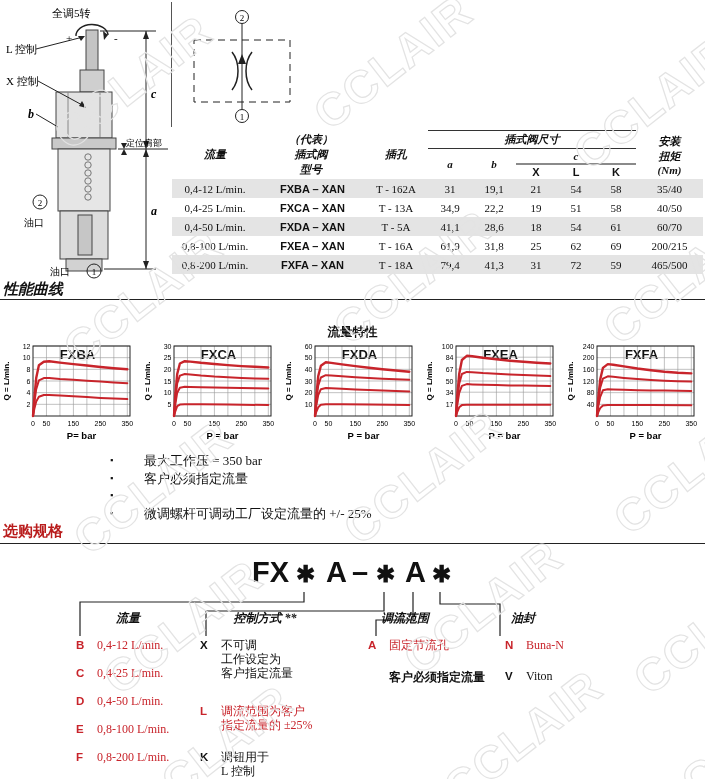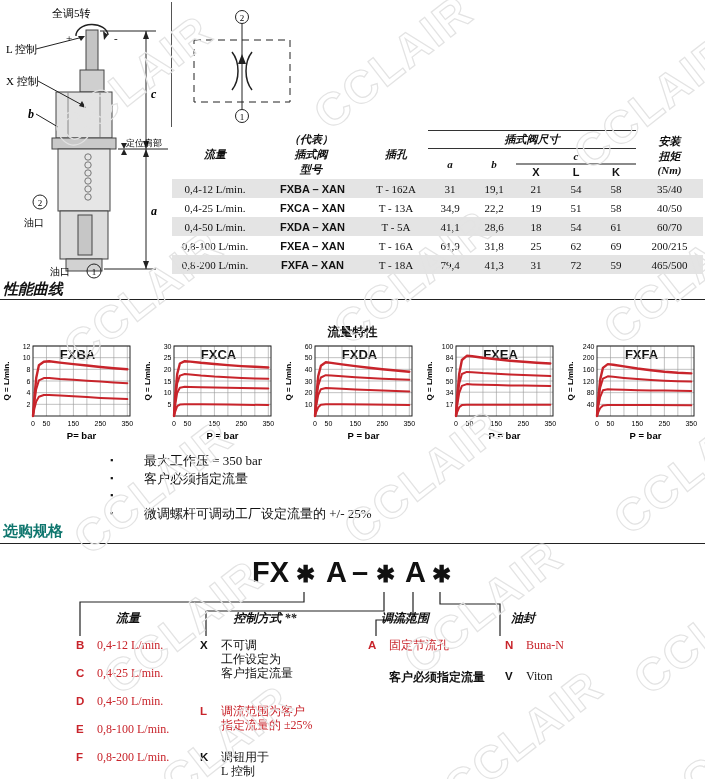--- a/index.html
+++ b/index.html
@@ -19,21 +19,21 @@
   .spec-table th{font-style:italic;font-weight:bold;font-size:11px;padding:1px 2px;vertical-align:middle;}
   .spec-table td{padding:3.5px 3px;text-align:center;}
   .spec-table td.model{font-family:"Liberation Sans",sans-serif;font-weight:bold;text-align:center;padding-left:6px;}
   .spec-table td.flow{text-align:center;}
   .spec-table td.cavity{text-align:center;}
   .spec-table tr.shade td{background:#e4e4e4;}
   th.dims-group{border-top:1px solid #333;border-bottom:1px solid #333;}
   th.c-group{border-bottom:2px solid #8a8a8a;}
   
   .sec-head{position:absolute;left:3px;font-weight:bold;font-style:italic;font-size:15px;}
-  .sec-head.red{color:#0f766e;font-style:normal;}
+  .sec-head.red{color:#b91c1c;font-style:normal;}
   .rule{position:absolute;left:0;width:705px;height:1px;background:#222;}
   
   .chart-titles{position:absolute;left:0;top:303px;width:705px;display:flex;}
   .chart-titles div{width:141px;text-align:center;font-family:"Liberation Sans",sans-serif;
                     font-weight:bold;font-size:13px;padding-left:14px;box-sizing:border-box;margin-top:44px;}
   .charts-subtitle{position:absolute;left:0;top:324px;width:705px;text-align:center;
                    font-weight:bold;font-size:12.5px;}
   .charts{position:absolute;left:0;top:340px;width:705px;display:flex;}
   .chart-cell{width:141px;}
   

